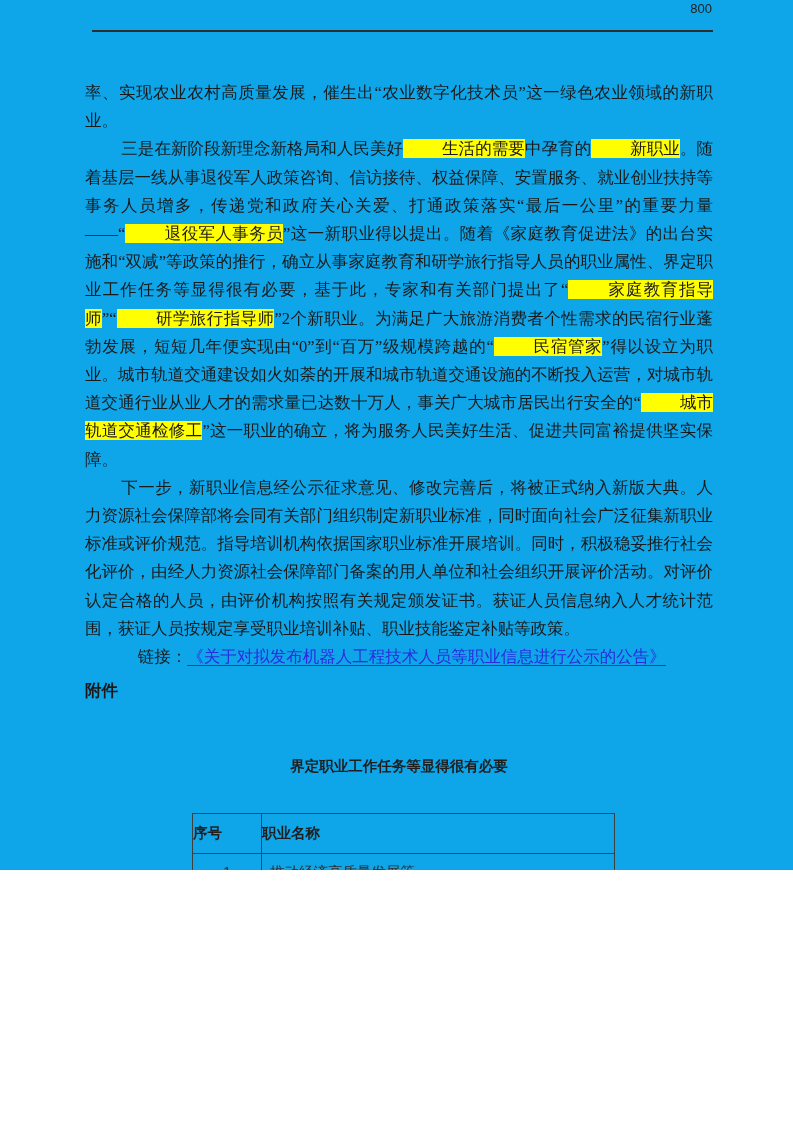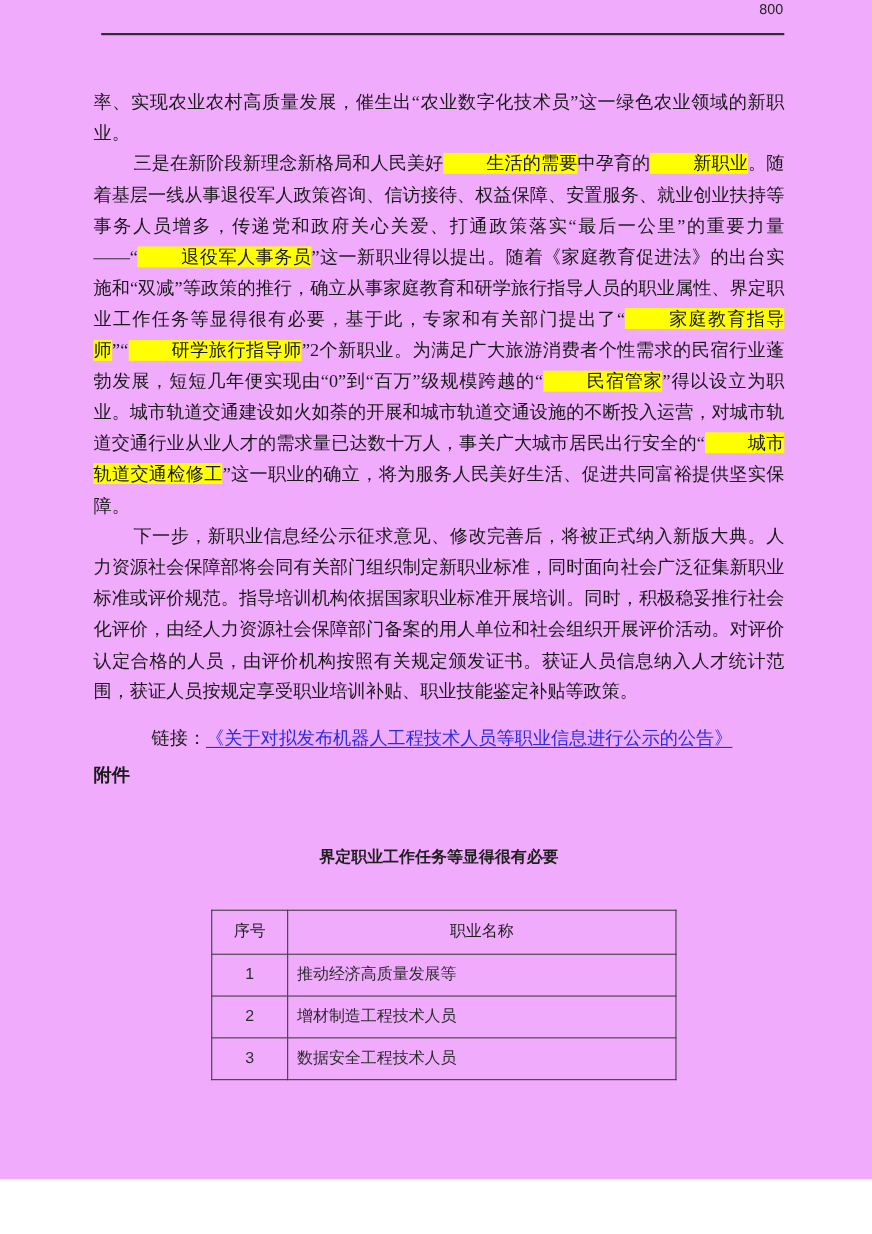--- a/index.html
+++ b/index.html
@@ -1,20 +1,20 @@
 <!DOCTYPE html>
 <html style="--hl: #ffff00; --link: #2b2be0; --text: #1a1a1a;"><head>
 <meta charset="utf-8">
 <style>
   * { margin:0; padding:0; box-sizing:border-box; }
   html,body { background:#ffffff; }
   .page {
     position:relative;
-    width:793px; height:1072px;
-    background:#f0abfc;
+    width:793px; height:870px;
+    background:#0ea5e9;
     overflow:hidden;
     font-family:"Liberation Serif","DejaVu Serif",serif;
     color:var(--text,#1a1a1a);
   }
   .page-number {
     position:absolute; top:1px; right:81px;
     font-family:"Liberation Sans","DejaVu Sans",sans-serif;
     font-size:13px; color:#1f1f1f;
   }
   .header-rule {
@@ -22,21 +22,21 @@
     border-top:2px solid #2e2e2e;
   }
   .content {
     position:absolute; left:85px; top:79px; width:628px;
     font-size:16.5px; line-height:28.2px;
     text-align:justify;
   }
   .para { margin:0; }
   .para.continuation { text-indent:0; }
   .para.body { text-indent:2.2em; }
-  .para.link-line { text-indent:3.2em;margin-top:14px; }
+  .para.link-line { text-indent:3.2em; }
   .b { font-weight:normal; }
   .hl { background:var(--hl,#ffff00);padding-left:39px; }
   .doc-link {
     color:var(--link,#2b2be0);
     text-decoration:underline;
     text-underline-offset:3px;
   }
   .attachment-label {
     margin-top:6px;
     font-weight:bold;
@@ -57,22 +57,21 @@
     font-family:"Liberation Sans","DejaVu Sans",sans-serif;
     font-size:14.5px;
     line-height:1.2;
     text-align:left;
     text-indent:0;
     color:#2d2d2d;
   }
   .occupation-table th, .occupation-table td { border:1px solid #3f3f3f; }
   .occupation-table th {
     height:40px;
-    font-weight:normal;
-    text-align:center;
+    font-weight:bold;
     color:#1f1f1f;
     margin-top:20px;
   }
   .occupation-table td { height:38px; }
   .col-no { width:69px; }
   td.col-no { text-align:center; }
   td.col-name { padding-left:8px; text-align:left; }
 </style>
 </head>
 <body>

